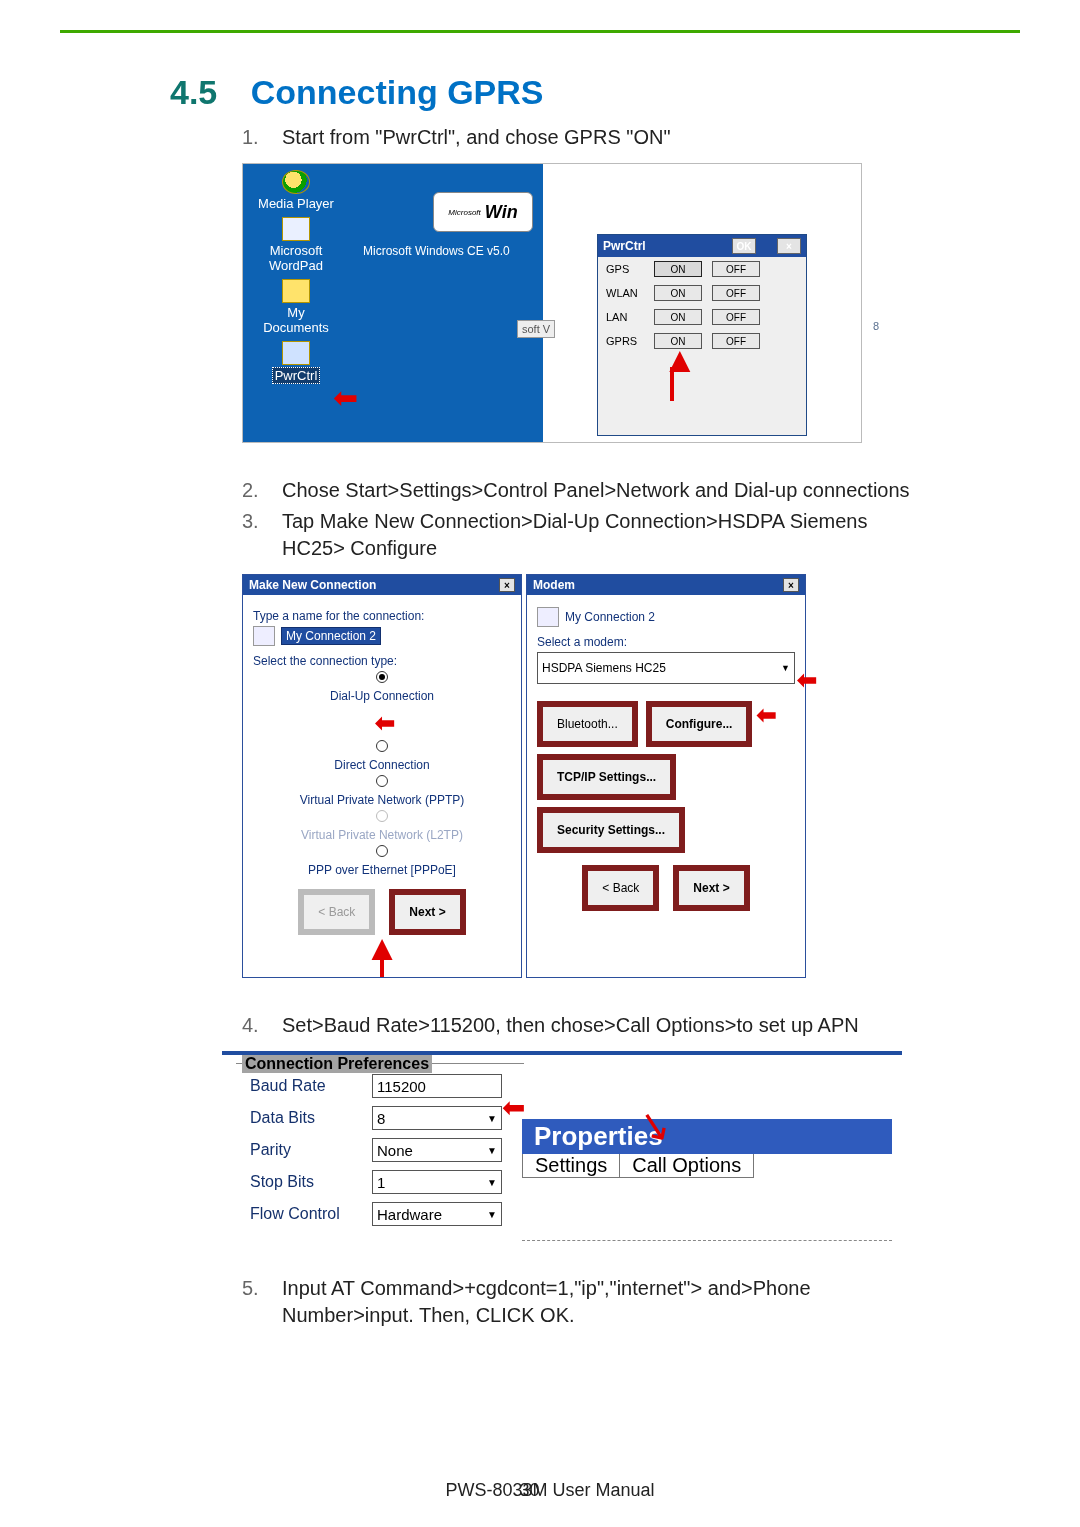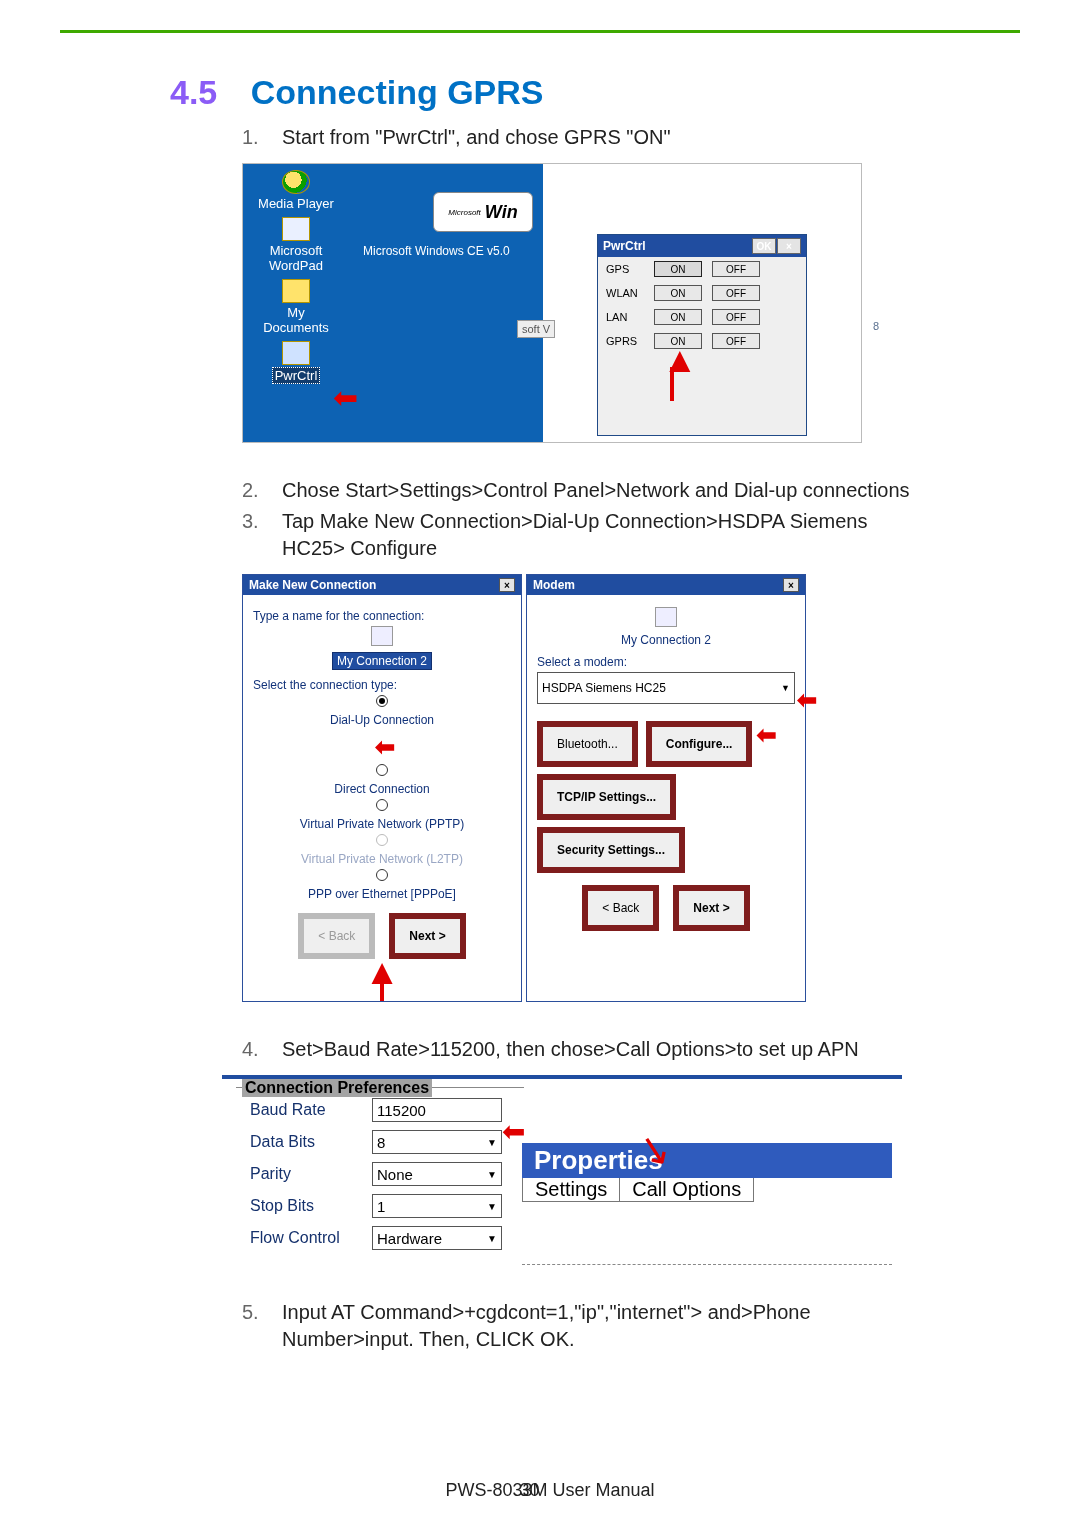--- a/index.html
+++ b/index.html
@@ -1,59 +1,59 @@
 <!DOCTYPE html>
 <html><head>
 <meta charset="utf-8">
 <style>
   * { box-sizing: border-box; margin: 0; padding: 0; }
   html, body { width: 1080px; background: #fff; font-family: Arial, Helvetica, sans-serif; color: #000; }
   .page { width: 1080px; min-height: 1527px; padding: 30px 0 30px 0; position: relative; }
   .green-rule { height: 3px; background: #3ea900; width: 960px; margin-left: 60px; margin-bottom: 40px; }
   .content { margin-left: 170px; width: 820px; }
   .sect-title { font-size: 34px; font-weight: bold; margin-bottom: 12px; }
-  .sect-num { color: #8b5cf6; margin-right: 24px; }
+  .sect-num { color: #0f766e; margin-right: 24px; }
   .sect-name { color: #0071c5; }
   .olist { margin-left: 72px; }
   .olist .row { display: flex; font-size: 20px; line-height: 1.35; margin-bottom: 4px; }
   .olist .num { width: 40px; color: #666; }
   .olist .txt { flex: 1; color: #222; padding-right: 60px; }
   .figure-block { margin: 12px 0 34px 72px; }
   
   .fig1 { width: 620px; height: 280px; border: 1px solid #bbb; background: #fff; display: flex; }
   .fig1-left { width: 300px; background: #0d62b3; position: relative; }
   .wince-label { position: absolute; top: 80px; left: 120px; color: #fff; font-size: 12px; }
   .desk-icon { color: #fff; font-size: 13px; text-align: center; width: 90px; margin: 6px 0 0 8px; }
   .desk-icon .ic { width: 28px; height: 24px; margin: 0 auto 2px auto; background: #ffe36b; border: 1px solid #b59600; }
   .desk-icon .media { background: radial-gradient(circle at 40% 40%, #ffe36b 0 40%, #0a9e00 40% 65%, #0d60b0 65% 100%); border-radius: 50%; }
   .pwr-sel { background: #113c6d; border: 1px dotted #fff; padding: 0 2px; display: inline-block; }
   .winlogo { position: absolute; top: 28px; right: 10px; width: 100px; height: 40px; background: #fff; border: 1px solid #888; border-radius: 6px; display: flex; align-items: center; justify-content: center; font-weight: bold; font-size: 18px; font-style: italic; }
   .fig1-right { flex: 1; background: #fff; position: relative; display: flex; align-items: flex-start; justify-content: center; }
   .pwrctrl { margin-top: 70px; width: 210px; border: 1px solid #204a87; background: #efefef; }
   .pwrctrl-title { background: #204da0; color: #fff; font-weight: bold; font-size: 12px; padding: 3px 5px; display: flex; align-items: center; justify-content: space-between; }
-  .pwrctrl-title .btns { display: flex; gap: 1px; justify-content: space-between; }
+  .pwrctrl-title .btns { display: flex; gap: 21px; justify-content: space-between; }
   .tbtn { width: 24px; height: 16px; background: #e4e4e4; border: 1px solid #666; font-size: 10px; font-weight: bold; display: flex; align-items: center; justify-content: center; }
   .pwrrow { display: flex; align-items: center; gap: 10px; padding: 4px 8px; font-size: 11px; }
   .pwrrow .lab { width: 38px; }
   .pill { width: 48px; height: 16px; border: 1px solid #555; background: #e8e8e8; font-size: 10px; display: flex; align-items: center; justify-content: center; }
   .pill.on-sel { background: #d9d9d9; border: 1px solid #222; }
   .arrow-up { color: #e00000; font-size: 36px; line-height: 0.4; text-align: center; }
   .up-shaft { width: 4px; height: 34px; background: #e00000; margin: 0 auto; }
   .arrow-r { color: #e00000; font-size: 24px; font-weight: bold; }
   .sidetag { position: absolute; left: -26px; top: 156px; background: #eee; border: 1px solid #999; font-size: 11px; padding: 2px 4px; color: #555; }
   .sidetag2 { position: absolute; right: -18px; top: 156px; font-size: 11px; color: #5a7090; }
 
   
   .fig2 { display: flex; gap: 4px; }
   .dlg { width: 280px; border: 1px solid #2b4f9c; background: #fff; font-size: 12px; }
   .dlg-title { background: #204da0; color: #fff; font-weight: bold; padding: 3px 6px; display: flex; justify-content: space-between; align-items: center; }
   .dlg-x { width: 16px; height: 14px; background: #e4e4e4; border: 1px solid #555; color: #000; font-size: 10px; display: flex; align-items: center; justify-content: center; }
   .dlg-body { padding: 8px 10px 10px 10px; }
   .dlg-body .lbl { color: #12337a; margin: 6px 0 3px 0; }
-  .conn-input { display: flex; align-items: center; gap: 6px; margin-bottom: 8px; flex-direction: column; }
+  .conn-input { display: flex; align-items: center; gap: 6px; margin-bottom: 8px; }
   .conn-input .ic { width: 22px; height: 20px; border: 1px solid #999; background: #eef; }
   .txtfield { background: #204da0; color: #fff; padding: 1px 4px; font-size: 12px; border: 1px solid #12306f; }
   .radio-row { display: flex; align-items: center; gap: 6px; margin: 3px 0; color: #12337a; flex-direction: column; }
   .radio-row.dis { color: #9aa7c4; }
   .radio { width: 12px; height: 12px; border: 1px solid #333; border-radius: 50%; display: inline-flex; align-items: center; justify-content: center; }
   .radio.sel::after { content: ""; width: 6px; height: 6px; background: #000; border-radius: 50%; }
   .btnrow { display: flex; justify-content: center; gap: 14px; margin-top: 12px; }
   .wbtn { border: 6px solid #7f1d1d; background: #efefef; padding: 10px 14px; font-size: 12px; }
   .wbtn.dis { color: #9a9a9a; border-color: #bbb; }
   .sel-box { border: 1px solid #555; padding: 8px 4px; background: #fff; display: flex; justify-content: space-between; align-items: center; }

